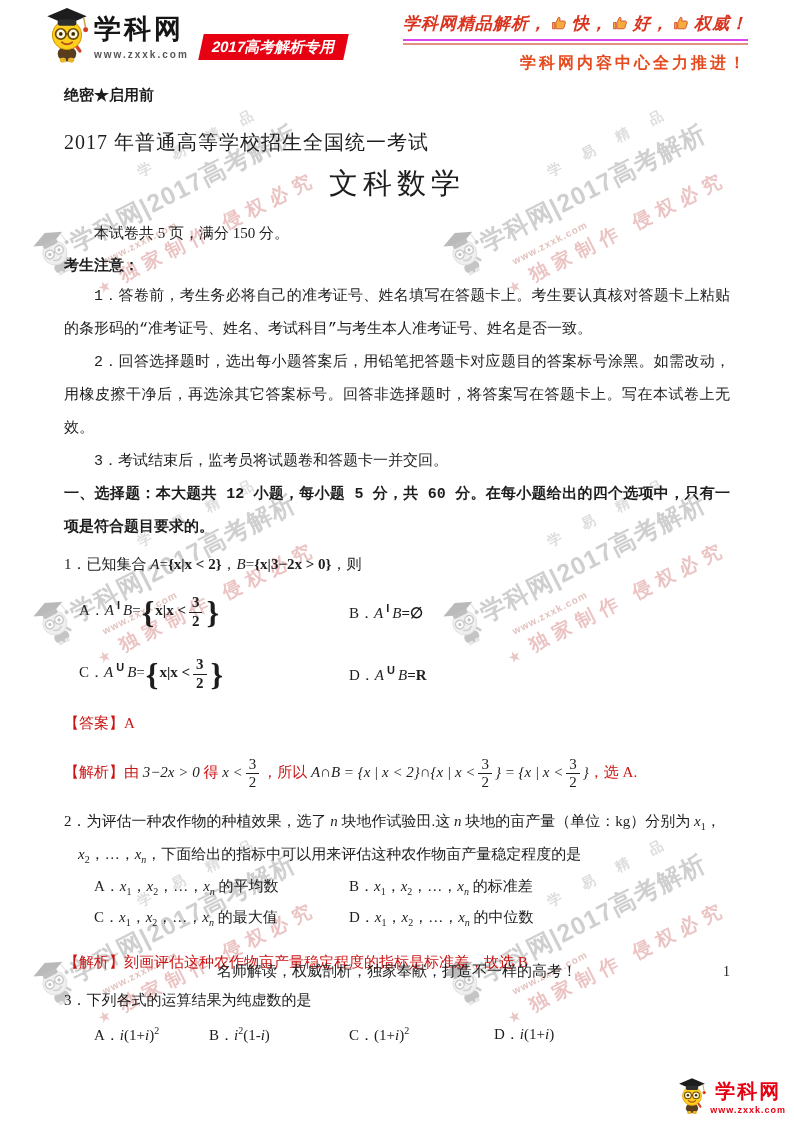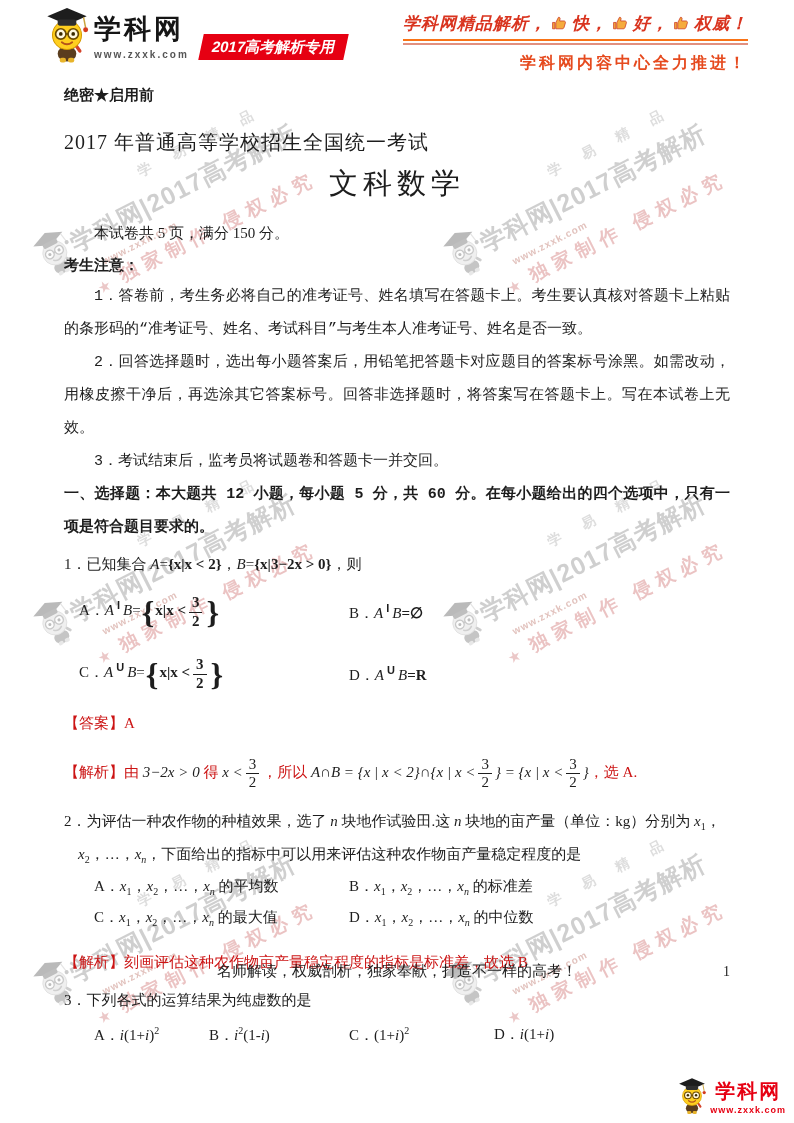--- a/index.html
+++ b/index.html
@@ -9,21 +9,21 @@
   
   .logo-area{position:absolute;left:44px;top:6px;display:flex;align-items:flex-start;z-index:3;}
   .mascot-lg{width:46px;height:58px;}
   .logo-text{margin-left:4px;}
   .site-name{font-family:"Liberation Sans",sans-serif;font-weight:900;font-size:27px;letter-spacing:3px;margin-top:5px;color:#151515;}
   .site-url{font-family:"Liberation Sans",sans-serif;font-weight:700;font-size:10px;color:#555;letter-spacing:2px;margin-top:2px;}
   .banner{margin-left:12px;margin-top:28px;background:#e60012;color:#fff;transform:skewX(-12deg);
           font-family:"Liberation Sans",sans-serif;font-weight:700;font-size:15px;line-height:1.6;padding:1px 11px;white-space:nowrap;}
   .header-right{position:absolute;right:46px;top:12px;z-index:3;}
   .slogan1{display:flex;align-items:center;gap:3px;font-style:italic;font-weight:900;font-size:17px;
-           color:#d9341f;padding-bottom:4px;border-bottom:2px solid #f97316;letter-spacing:1px;}
+           color:#d9341f;padding-bottom:4px;border-bottom:2px solid #d946ef;letter-spacing:1px;}
   .slogan1 .thumb{width:17px;height:17px;margin:0 1px;}
   .underline2{height:2px;background:#e2907f;margin-top:2px;}
   .slogan2{margin-top:8px;text-align:right;font-weight:700;font-size:16px;color:#e64a1e;letter-spacing:3px;}
 
   
   .wm{position:absolute;width:310px;transform:rotate(-27deg);z-index:1;pointer-events:none;}
   .wm1{left:26px;top:148px}.wm2{left:436px;top:148px}
   .wm3{left:26px;top:518px}.wm4{left:436px;top:518px}
   .wm5{left:26px;top:878px}.wm6{left:436px;top:878px}
   .wm .row1{display:flex;align-items:center;}

